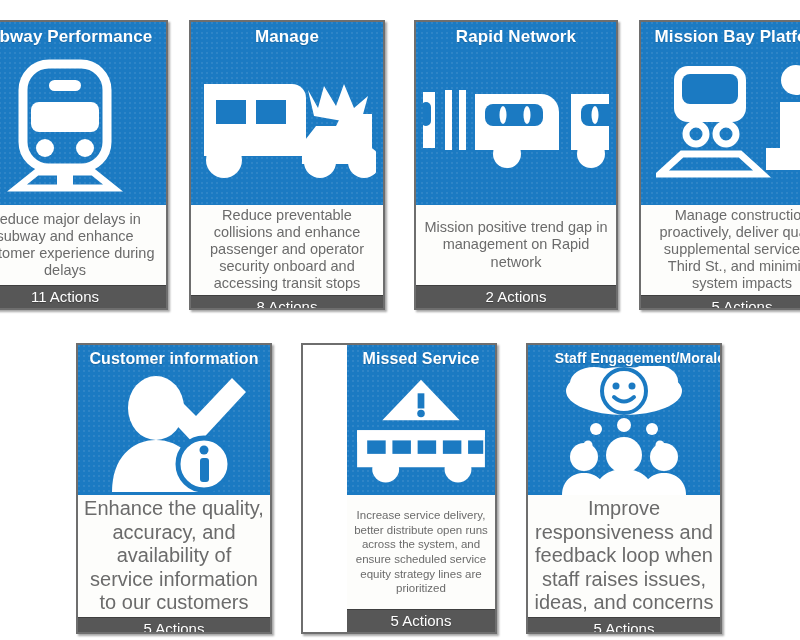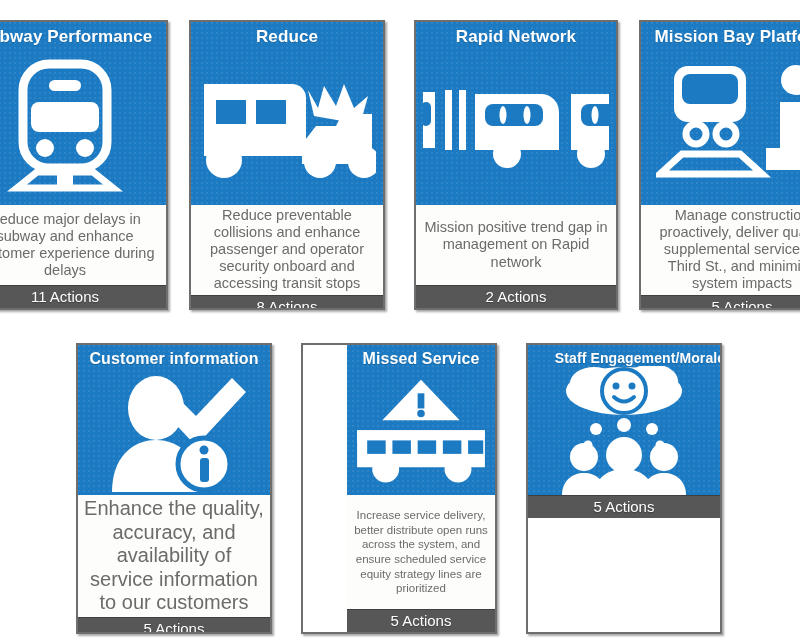--- a/index.html
+++ b/index.html
@@ -117,21 +117,21 @@
           <rect x="52" y="116" width="16" height="16" fill="#ffffff"></rect>
         </svg>
       </div>
     </div>
     <div class="card-body">Reduce major delays in subway and enhance customer experience during delays</div>
     <div class="card-footer">11 Actions</div>
   </div>
 
   <div class="card r1 c2">
     <div class="card-top">
-      <div class="card-title">Reduce</div>
+      <div class="card-title">Manage</div>
       <div class="icon-wrap">
         <svg width="178" height="120" viewBox="0 0 178 120">
           <path d="M6 18 h88 a14 14 0 0 1 14 14 v58 h-102 z" fill="#ffffff"></path>
           <rect x="18" y="34" width="30" height="24" fill="#1b7ac2"></rect>
           <rect x="58" y="34" width="30" height="24" fill="#1b7ac2"></rect>
           <circle cx="26" cy="94" r="18" fill="#ffffff"></circle>
           <path d="M110 24 l10 18 l6 -22 l12 20 l8 -22 l10 24 l14 -12 l-6 22 l-14 4 l-34 -6 z" fill="#ffffff"></path>
           <path d="M104 78 l14 -18 h20 l6 -12 h30 v50 h-70 z" fill="#ffffff"></path>
           <circle cx="122" cy="96" r="16" fill="#ffffff"></circle>
           <circle cx="166" cy="96" r="16" fill="#ffffff"></circle>
@@ -250,16 +250,17 @@
           <circle cx="120" cy="82" r="4.5" fill="#ffffff"></circle>
           <circle cx="44" cy="94" r="14" fill="#ffffff"></circle>
           <path d="M22 132 c0 -14 10 -22 22 -22 c12 0 22 8 22 22 z" fill="#ffffff"></path>
           <circle cx="124" cy="94" r="14" fill="#ffffff"></circle>
           <path d="M102 132 c0 -14 10 -22 22 -22 c12 0 22 8 22 22 z" fill="#ffffff"></path>
           <circle cx="84" cy="92" r="18" fill="#ffffff"></circle>
           <path d="M54 134 c0 -18 13 -28 30 -28 c17 0 30 10 30 28 z" fill="#ffffff"></path>
         </svg>
       </div>
     </div>
+    <div class="card-body">Improve responsiveness and feedback loop when staff raises issues, ideas, and concerns</div>
     <div class="card-footer">5 Actions</div>
   </div>
 
 </div>
 
 </body></html>

